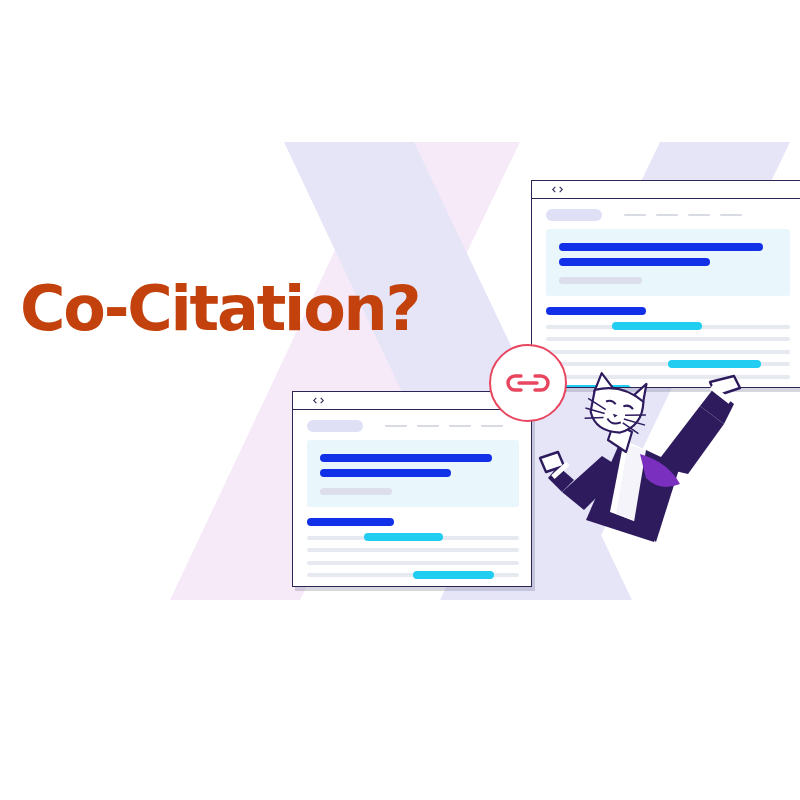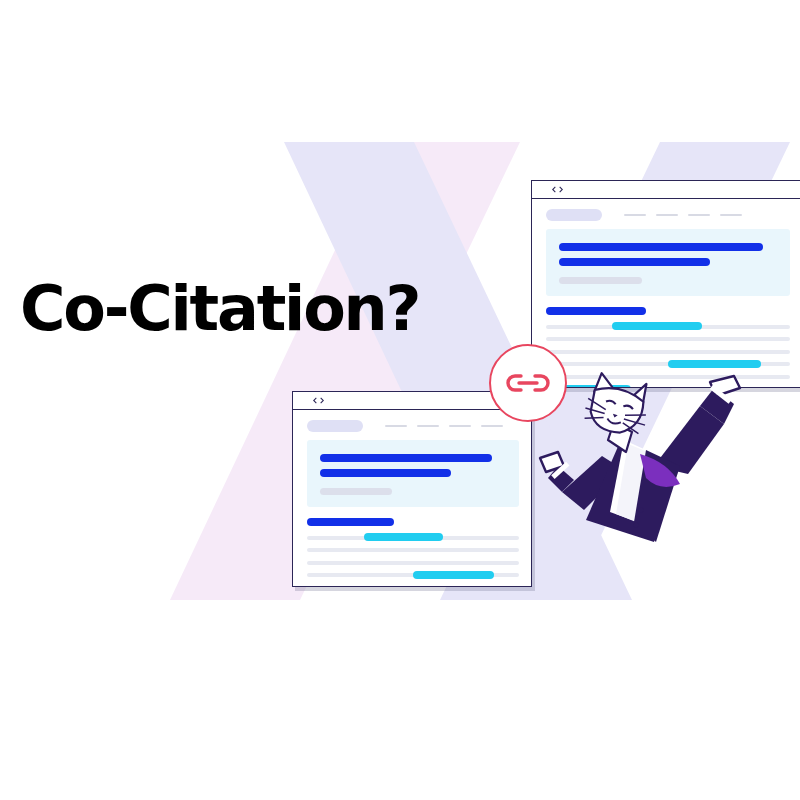--- a/index.html
+++ b/index.html
@@ -15,21 +15,21 @@
   .xwrap{position:absolute;inset:0;z-index:0;}
 
   
   .headline{
     position:absolute;
     left:20px; top:278px;
     font-size:62px;
     font-weight:700;
     letter-spacing:-2.2px;
     line-height:1;
-    color:#000000;
+    color:#c2410c;
     white-space:nowrap;
     z-index:4;
     font-family:"DejaVu Sans","Liberation Sans",sans-serif;
   }
 
   
   .win{
     position:absolute;
     background:#ffffff;
     border:1.6px solid #2b2556;

